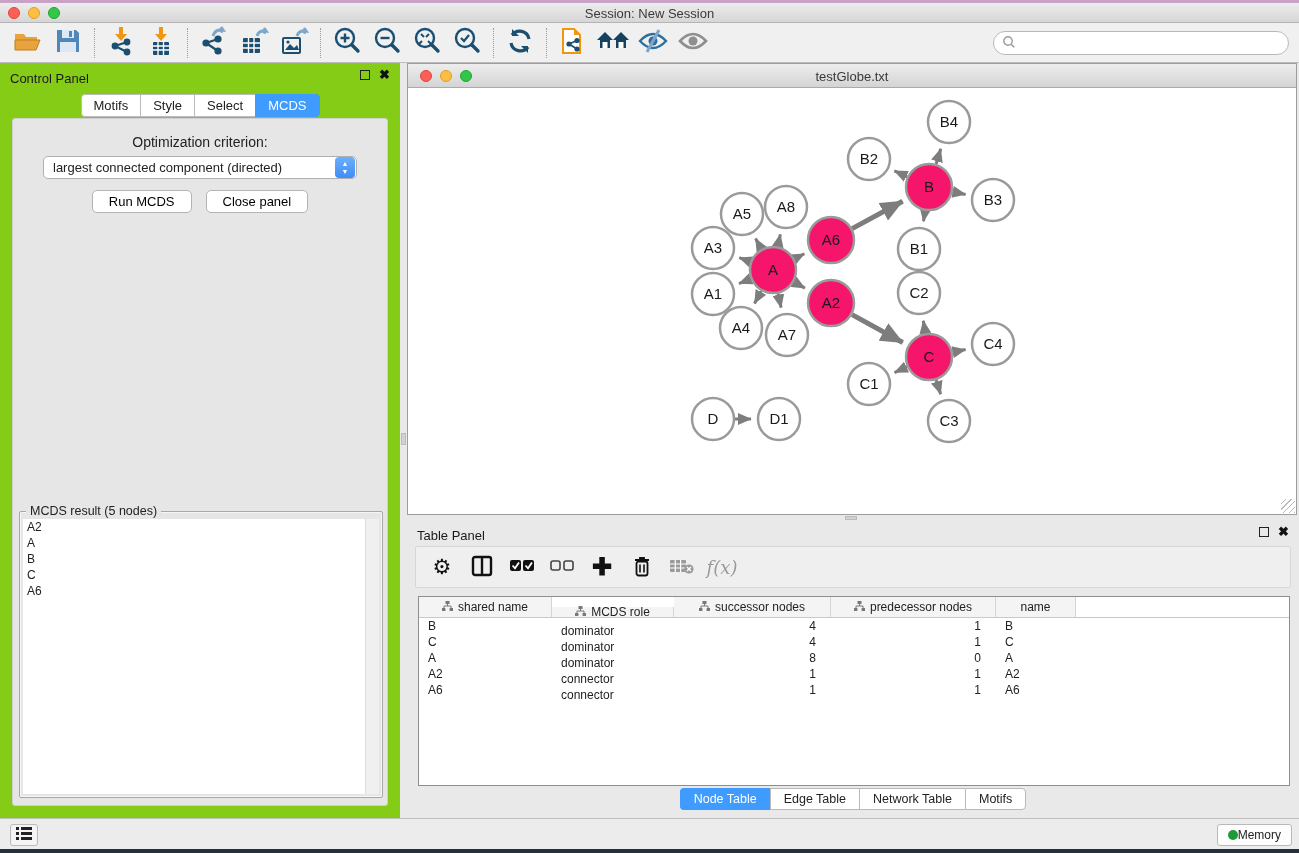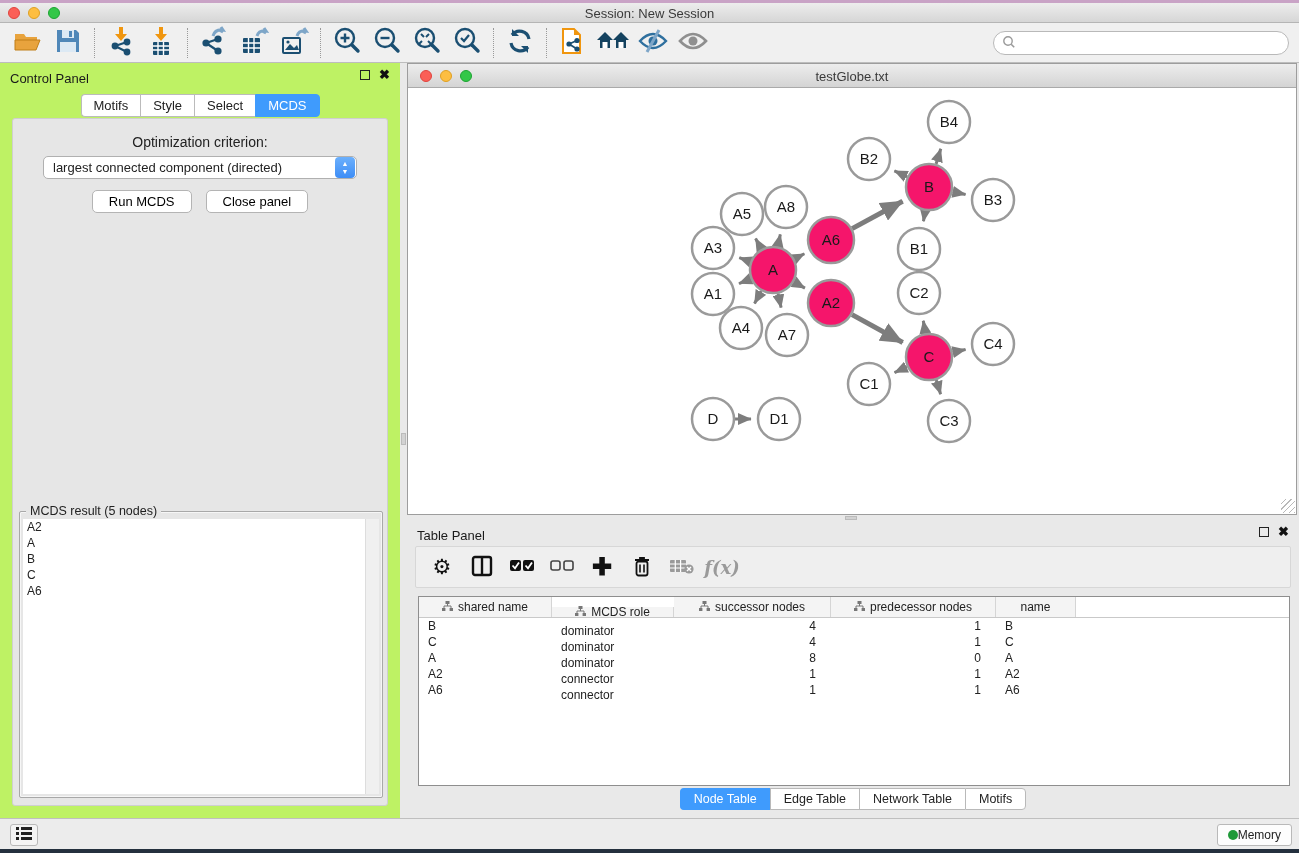--- a/index.html
+++ b/index.html
@@ -20,21 +20,21 @@
   
   .toolbar { position:absolute; top:23px; left:0; width:100%; height:40px; background:#f0f0f0;
     border-bottom:1px solid #bdbdbd; display:flex; align-items:center; padding-left:8px; }
   .tb-icon { width:40px; height:34px; display:flex; align-items:center; justify-content:center; cursor:pointer; }
   .tb-sep { width:1px; height:30px; border-left:1px dotted #9a9a9a; margin:0 6px; }
   .search-wrap { position:absolute; right:10px; top:8px; width:296px; height:24px; background:#fff;
     border:1px solid #b9b9b9; border-radius:12px; display:flex; align-items:center; padding-left:8px; }
   .search-wrap input { border:none; outline:none; flex:1; height:20px; font-size:13px; background:transparent; }
 
   
-  .control-panel { position:absolute; top:63px; left:0; width:400px; height:755px; background:#bef264; }
+  .control-panel { position:absolute; top:63px; left:0; width:400px; height:755px; background:#84cc16; }
   .panel-header { position:absolute; top:8px; left:10px; font-size:13px; color:#1a1a1a; }
   .panel-btns { position:absolute; top:7px; right:10px; display:flex; gap:9px; align-items:center; }
   .float-box { width:10px; height:10px; border:1.5px solid #222; }
   .close-x { font-size:13px; font-weight:bold; color:#111; line-height:10px; cursor:pointer; }
   .cp-tabs { position:absolute; top:31px; left:0; width:100%; display:flex; justify-content:center; }
   .cp-tab { padding:3px 12px; background:#fff; border:1px solid #bbb; border-right:none; font-size:13px; cursor:pointer; }
   .cp-tab:first-child { border-radius:4px 0 0 4px; }
   .cp-tab:last-child { border-right:1px solid #bbb; border-radius:0 4px 4px 0; }
   .cp-tab.sel { background:#3f9bfd; border-color:#3f9bfd; color:#fff; }
   .cp-body { position:absolute; top:55px; left:12px; width:376px; height:688px;
@@ -72,21 +72,21 @@
     background:repeating-linear-gradient(135deg, transparent 0 3px, #b9b9b9 3px 4px); cursor:nwse-resize; }
   .graph-label { font-size:15px; fill:#1a1a1a; text-anchor:middle; }
 
   
   .table-panel { position:absolute; top:520px; left:407px; width:892px; height:298px; background:#e9e9e9; }
   .tp-toolbar { position:absolute; top:26px; left:8px; right:8px; height:42px; background:#efefef;
     border:1px solid #d7d7d7; border-radius:2px; display:flex; align-items:center; padding-left:12px; gap:12px; }
   .tp-icon { width:28px; height:28px; display:flex; align-items:center; justify-content:center; cursor:pointer; }
   .gear-glyph { font-size:21px; color:#111; line-height:22px; }
   .plus-glyph { font-size:24px; font-weight:bold; color:#111; }
-  .fx-glyph { font-family:"DejaVu Serif", serif; font-style:italic; font-size:18px; color:#9a9a9a;font-weight:bold; }
+  .fx-glyph { font-family:"DejaVu Serif", serif; font-style:italic; font-size:18px; color:#9a9a9a; }
   .tp-table { position:absolute; top:76px; left:11px; width:872px; height:190px; background:#fff; border:1px solid #8e8e8e; overflow:hidden; }
   .thead { display:flex; height:21px; border-bottom:1px solid #c9c9c9; font-size:12px; }
   .th { background:#f4f4f4; border-right:1px solid #d5d5d5; display:flex; align-items:center; justify-content:center; gap:5px; }
   .trow { display:flex; height:16px; font-size:12px; align-items:center; }
   .td { overflow:hidden; white-space:nowrap; }
   .td.left { padding-left:9px; text-align:left; }
   .td.right { padding-right:15px; text-align:right; }
   .c0{width:133px;} .c1{width:122px;margin-top:10px;} .c2{width:157px;} .c3{width:165px;} .c4{width:80px;}
   .tp-tabs { position:absolute; bottom:8px; width:100%; display:flex; justify-content:center; }
   .tp-tab { padding:3px 13px; font-size:12.5px; background:#fff; border:1px solid #b9b9b9; border-right:none; cursor:pointer; }

